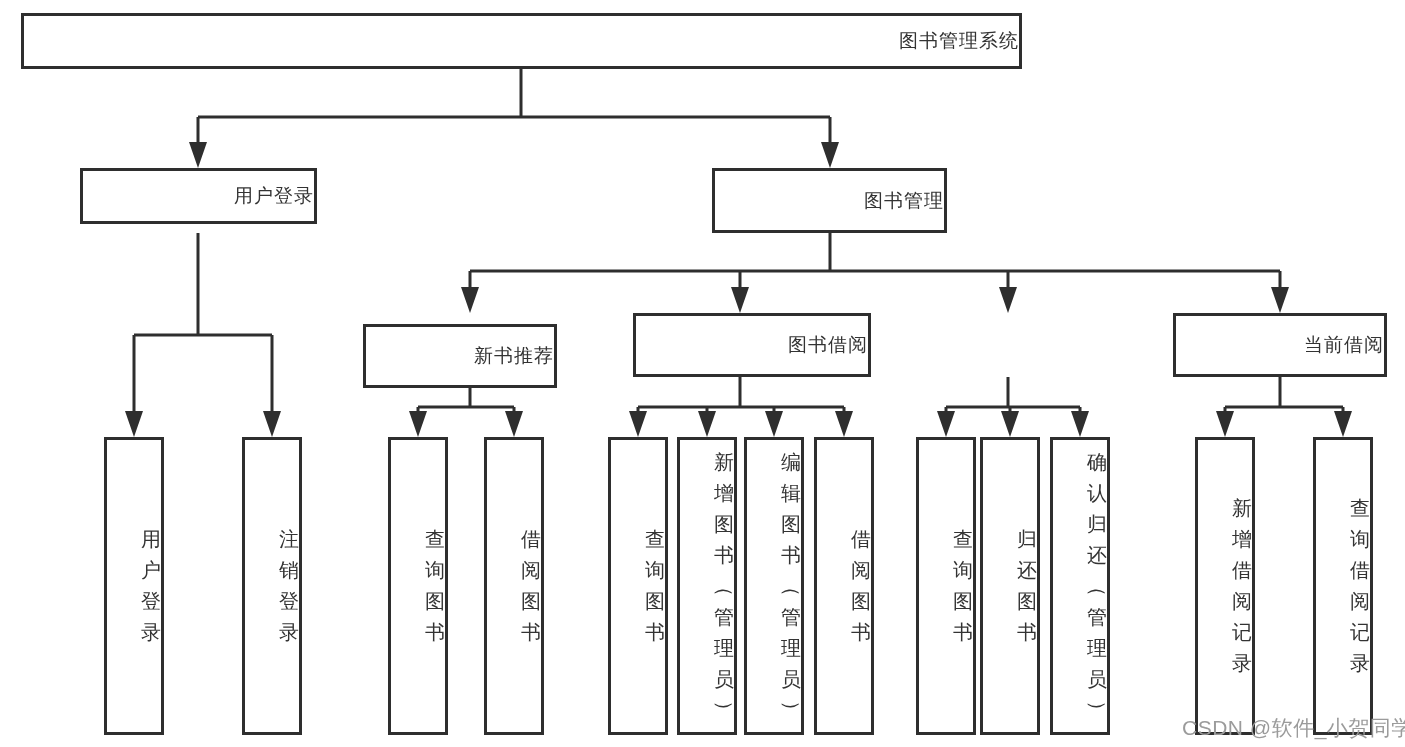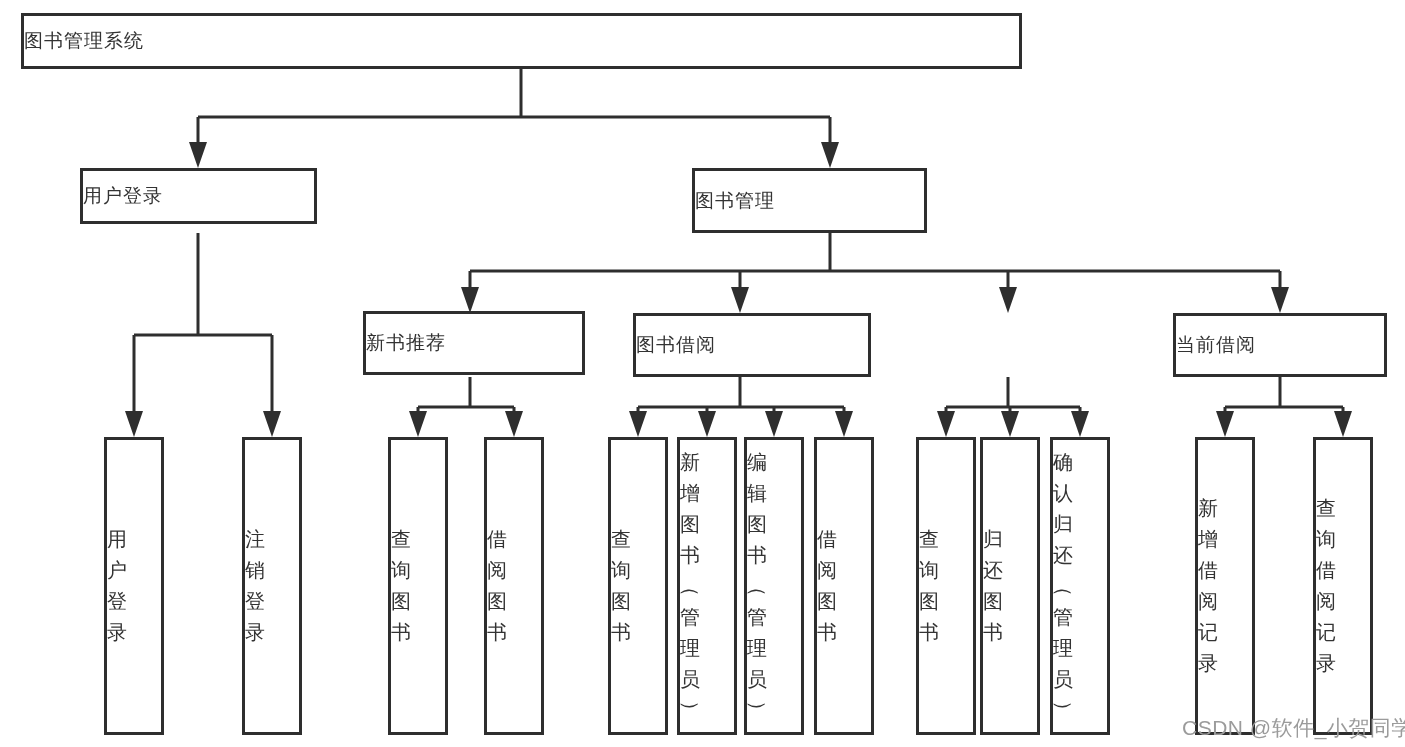--- a/index.html
+++ b/index.html
@@ -27,21 +27,21 @@
     left: 0; top: 0;
     color: var(--line);
   }
   .node {
     position: absolute;
     box-sizing: border-box;
     background: var(--box-fill);
     border: 3px solid var(--box-border);
     display: flex;
     align-items: center;
-    justify-content: flex-start;
+    justify-content: flex-end;
     color: var(--text);
     font-size: 19px;
     letter-spacing: 1px;
     white-space: nowrap;
   }
   .leaf .vtext {
     display: flex;
     flex-direction: column;
     align-items: center;
     letter-spacing: 0;
@@ -103,25 +103,25 @@
     </g>
   </svg>
 
   <div class="node" style="left:21px;top:13px;width:1001px;height:56px">
     <span>图书管理系统</span>
   </div>
 
   <div class="node" style="left:80px;top:168px;width:237px;height:56px">
     <span>用户登录</span>
   </div>
-  <div class="node" style="left:692px;top:168px;width:235px;height:65px">
+  <div class="node" style="left:712px;top:168px;width:235px;height:65px">
     <span>图书管理</span>
   </div>
 
-  <div class="node" style="left:363px;top:311px;width:222px;height:64px">
+  <div class="node" style="left:363px;top:324px;width:194px;height:64px">
     <span>新书推荐</span>
   </div>
   <div class="node" style="left:633px;top:313px;width:238px;height:64px">
     <span>图书借阅</span>
   </div>
   <div class="node" style="left:1173px;top:313px;width:214px;height:64px">
     <span>当前借阅</span>
   </div>
 
   <div class="node leaf" style="left:104px;top:437px;width:60px;height:298px">

